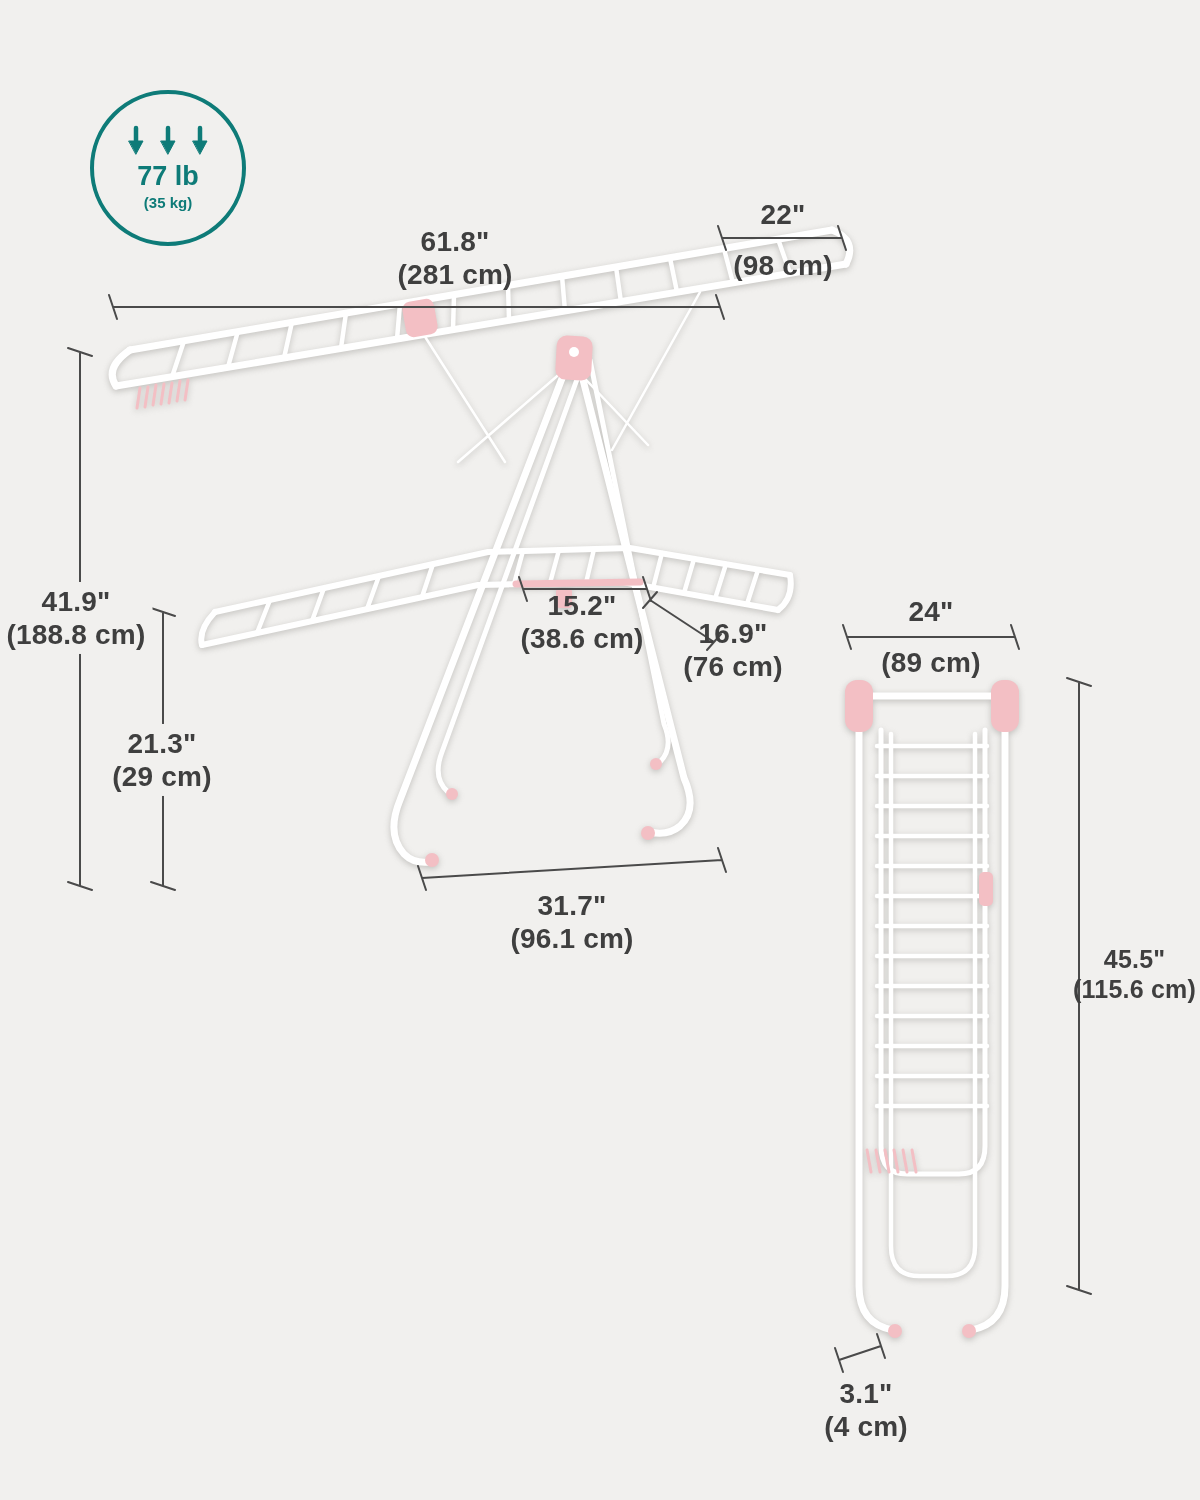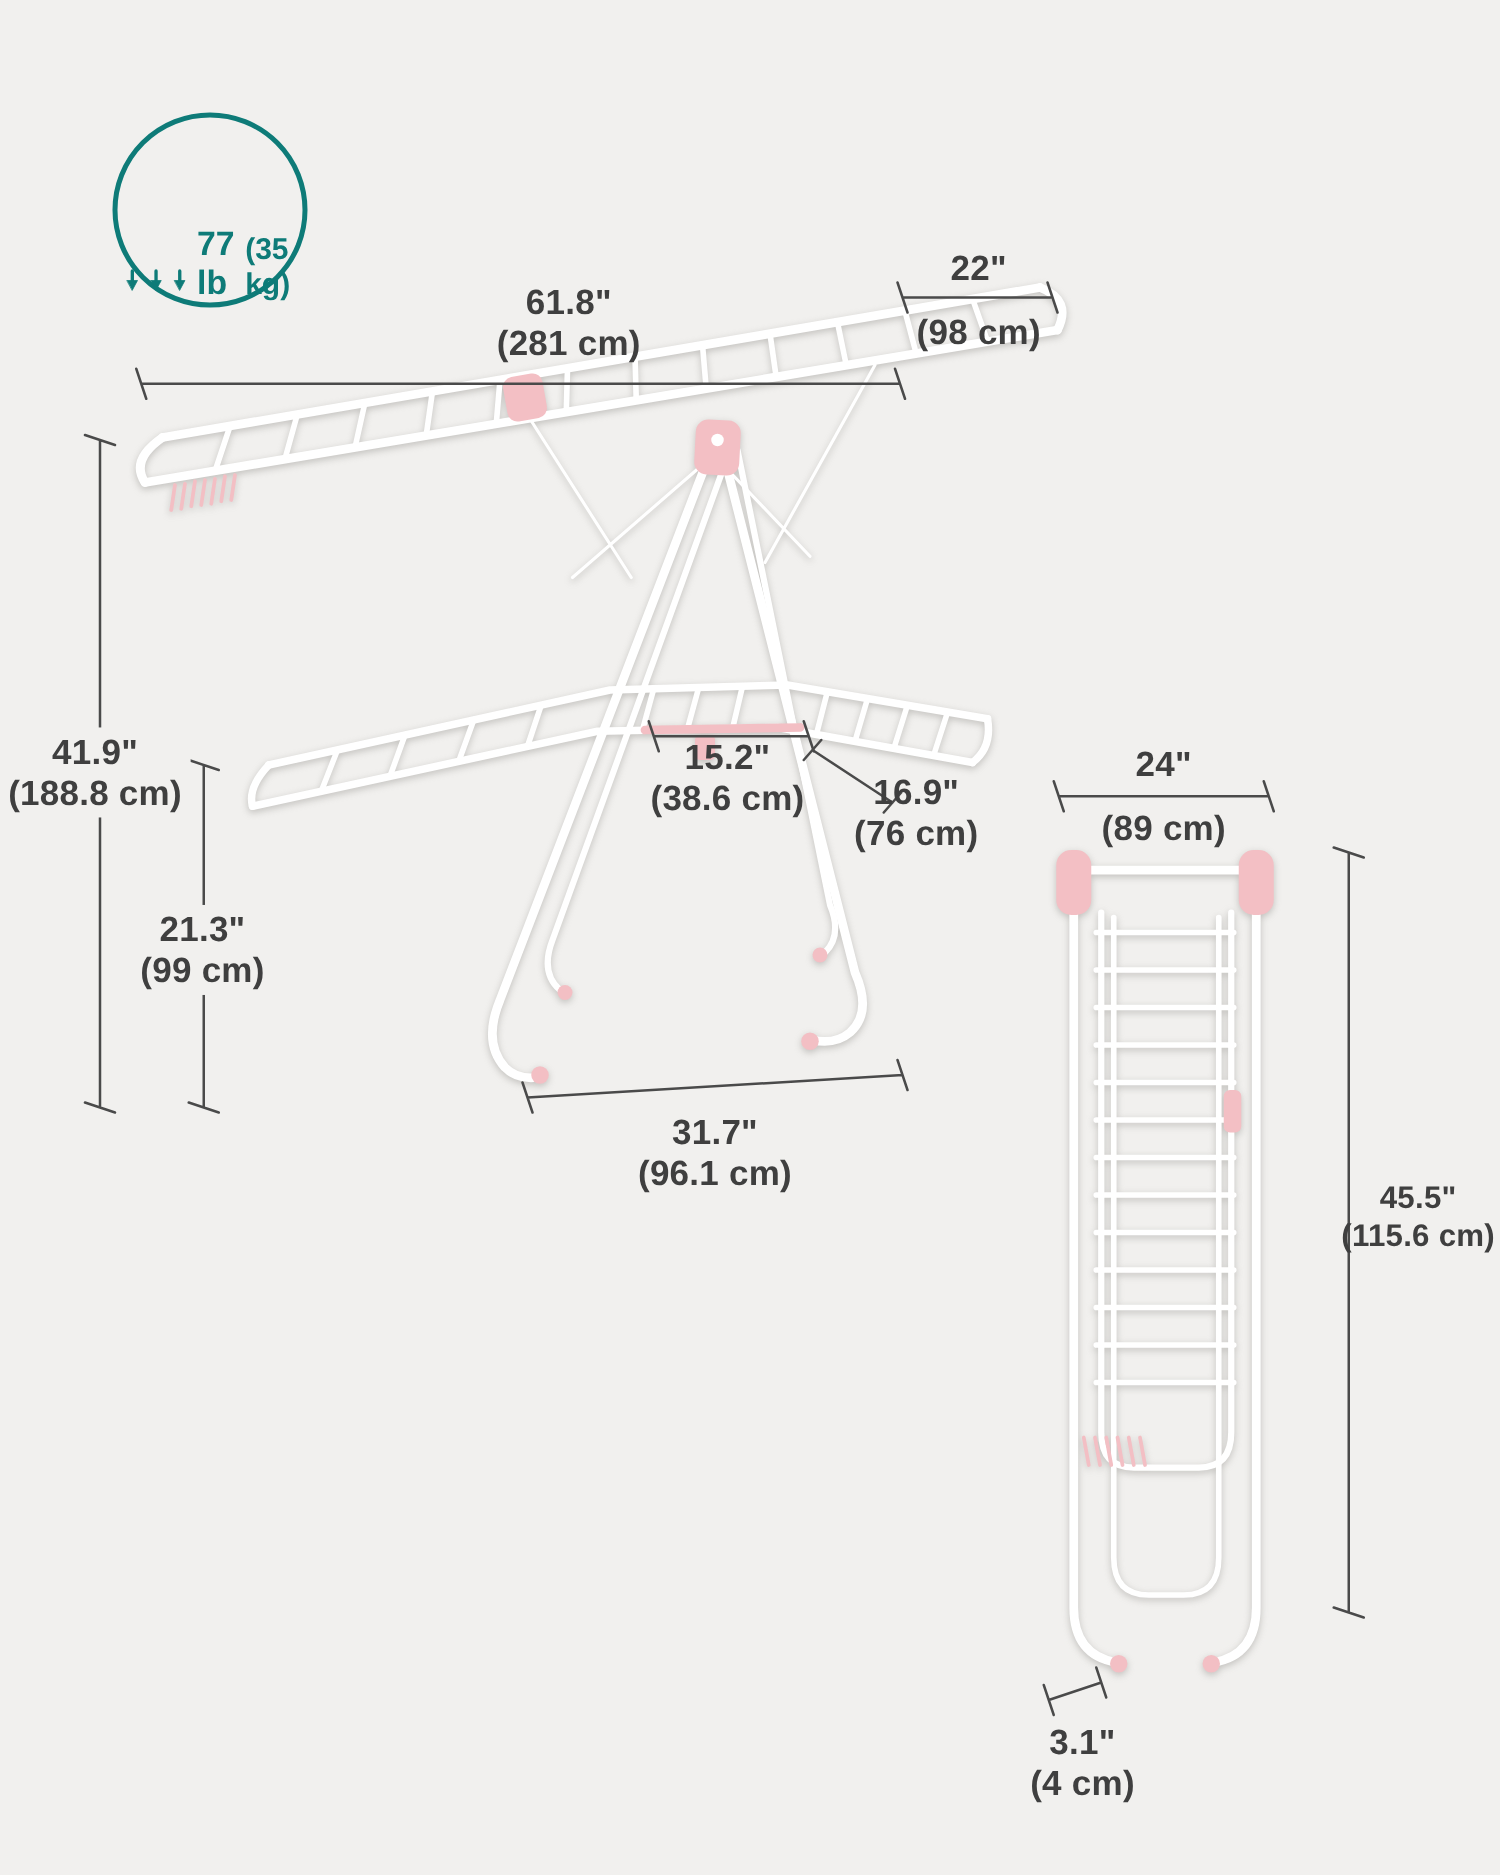--- a/index.html
+++ b/index.html
@@ -27,25 +27,25 @@
     position:absolute;transform:translate(-50%,-50%);
     display:flex;flex-direction:column;align-items:center;text-align:center;
     font-size:28px;font-weight:600;line-height:1.18;letter-spacing:.2px;white-space:nowrap;
   }
   .dim-label.masked{background:var(--bg);padding:3px 7px}
   .dim-label.split{row-gap:18px}
   .dim-label.anchor-right{transform:translateY(-50%);font-size:25px}
   
   .badge{
     position:absolute;left:90px;top:90px;width:156px;height:156px;border-radius:50%;
-    border:4px solid var(--teal);display:flex;align-items:flex-end;
+    border:4px solid var(--teal);display:flex;flex-direction:column;align-items:center;
     justify-content:center;color:var(--teal);gap:2px;
   }
   .badge .lb{font-size:27px;font-weight:700}
-  .badge .kg{font-size:24px;font-weight:700}
+  .badge .kg{font-size:15px;font-weight:700}
 </style>
 </head>
 <body>
 
 <div class="page">
 
   <svg class="art" viewBox="0 0 1200 1500">
 
     <g class="rack">
 
@@ -144,21 +144,21 @@
     <div>(98 cm)</div>
   </div>
 
   <div class="dim-label masked" style="left:76px;top:618px">
     <div>41.9"</div>
     <div>(188.8 cm)</div>
   </div>
 
   <div class="dim-label masked" style="left:162px;top:760px">
     <div>21.3"</div>
-    <div>(99 cm)</div>
+    <div>(29 cm)</div>
   </div>
 
   <div class="dim-label" style="left:582px;top:622px">
     <div>15.2"</div>
     <div>(38.6 cm)</div>
   </div>
 
   <div class="dim-label" style="left:733px;top:650px">
     <div>16.9"</div>
     <div>(76 cm)</div>

